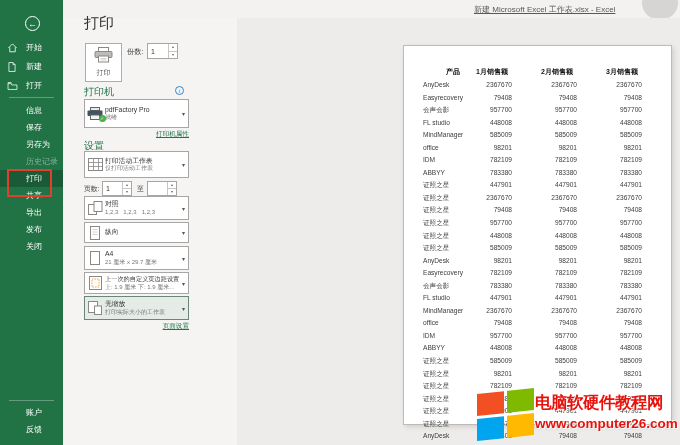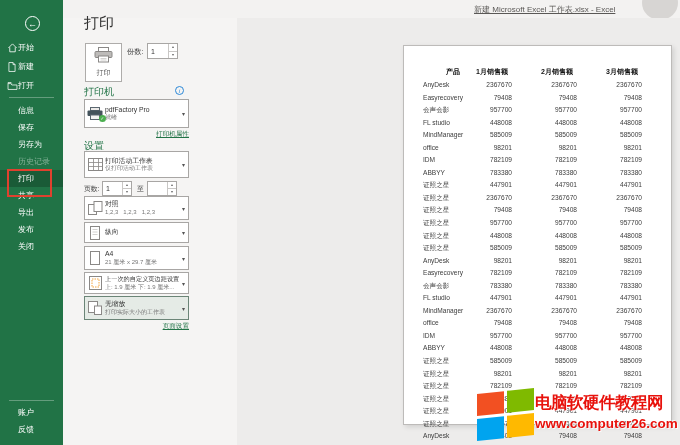--- a/index.html
+++ b/index.html
@@ -9,21 +9,21 @@
   .titlebar{position:absolute;left:63px;top:0;width:617px;height:18px;background:#f3f2f1;}
   .title-text{position:absolute;left:411px;top:4px;font-size:8px;color:#5a5856;white-space:nowrap;text-decoration:underline;}
   .avatar{position:absolute;left:642px;top:-14px;width:36px;height:34px;border-radius:50%;
           background:#d7d5d3;}
   
   .sidebar{position:absolute;left:0;top:0;width:63px;height:445px;background:#217346;z-index:5;}
   .back-btn{position:absolute;left:25px;top:16px;width:15px;height:15px;border:1.4px solid #fff;
             border-radius:50%;color:#fff;font-size:9px;line-height:14px;text-align:center;box-sizing:border-box;}
   .sb-top{position:absolute;left:0;top:38px;width:63px;}
   .sb-top .sb-item{height:19px;line-height:19px;}
-  .sb-item{position:relative;color:#fff;font-size:8px;padding-left:18px;height:17px;line-height:17px;
+  .sb-item{position:relative;color:#fff;font-size:8px;padding-left:26px;height:17px;line-height:17px;
            white-space:nowrap;cursor:default;}
   .sb-item .sb-ic{position:absolute;left:7px;top:50%;transform:translateY(-50%);display:flex;}
   .sb-menu{position:absolute;left:0;top:102px;width:63px;}
   .sb-bottom{position:absolute;left:0;top:404px;width:74px;}
   .sb-item.disabled{color:rgba(255,255,255,0.42);}
   .sb-item.selected{background:#1a5b37;}
   .sb-divider{position:absolute;left:9px;width:45px;height:1px;background:rgba(255,255,255,0.3);}
   .annotation-box{position:absolute;left:7px;top:169px;width:41px;height:24px;
                   border:2px solid #e0412f;z-index:9;pointer-events:none;}
   

